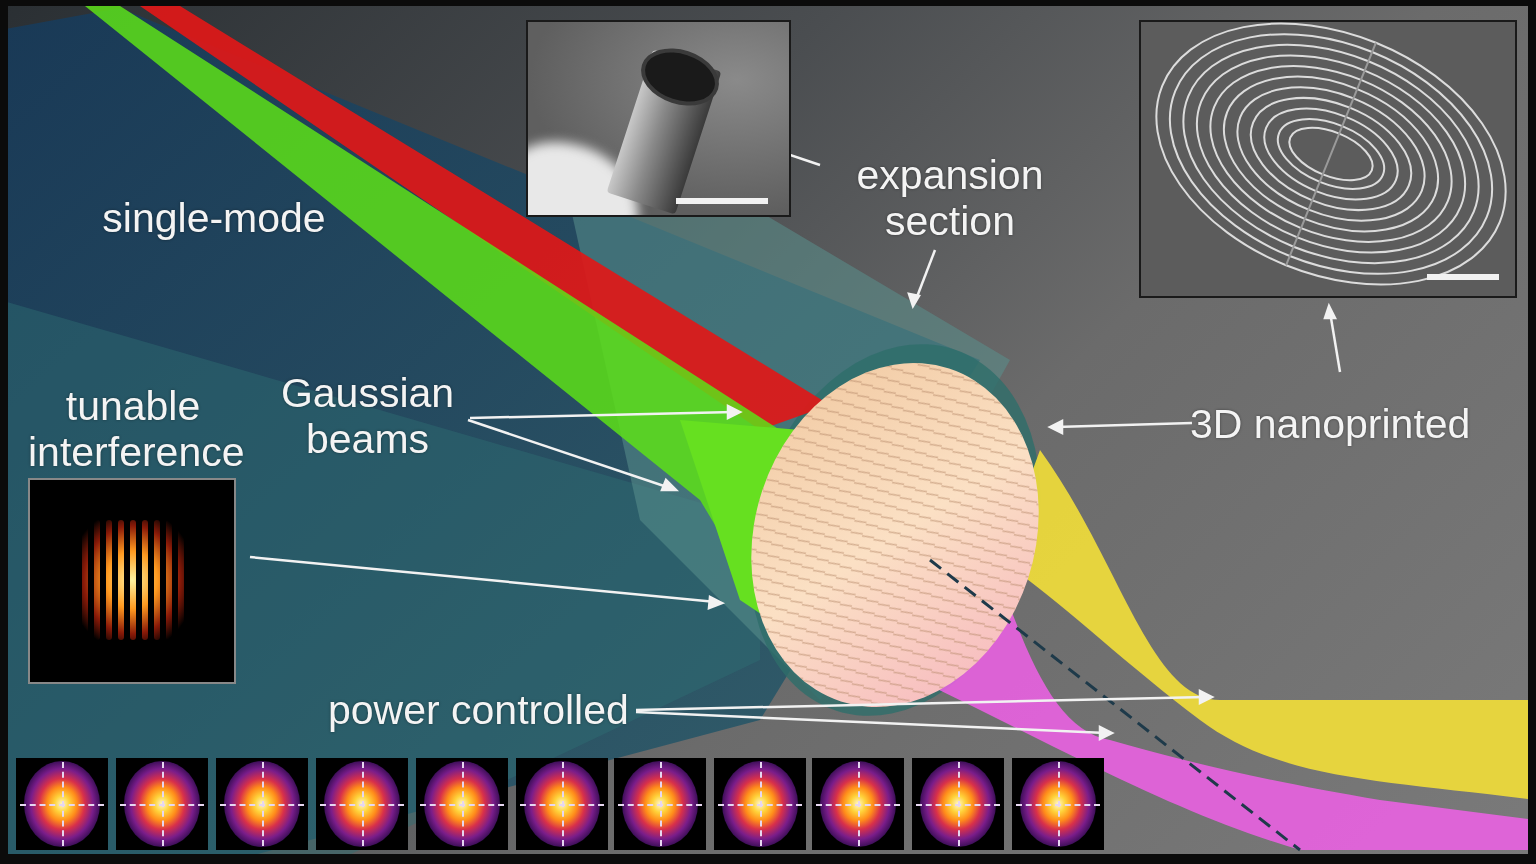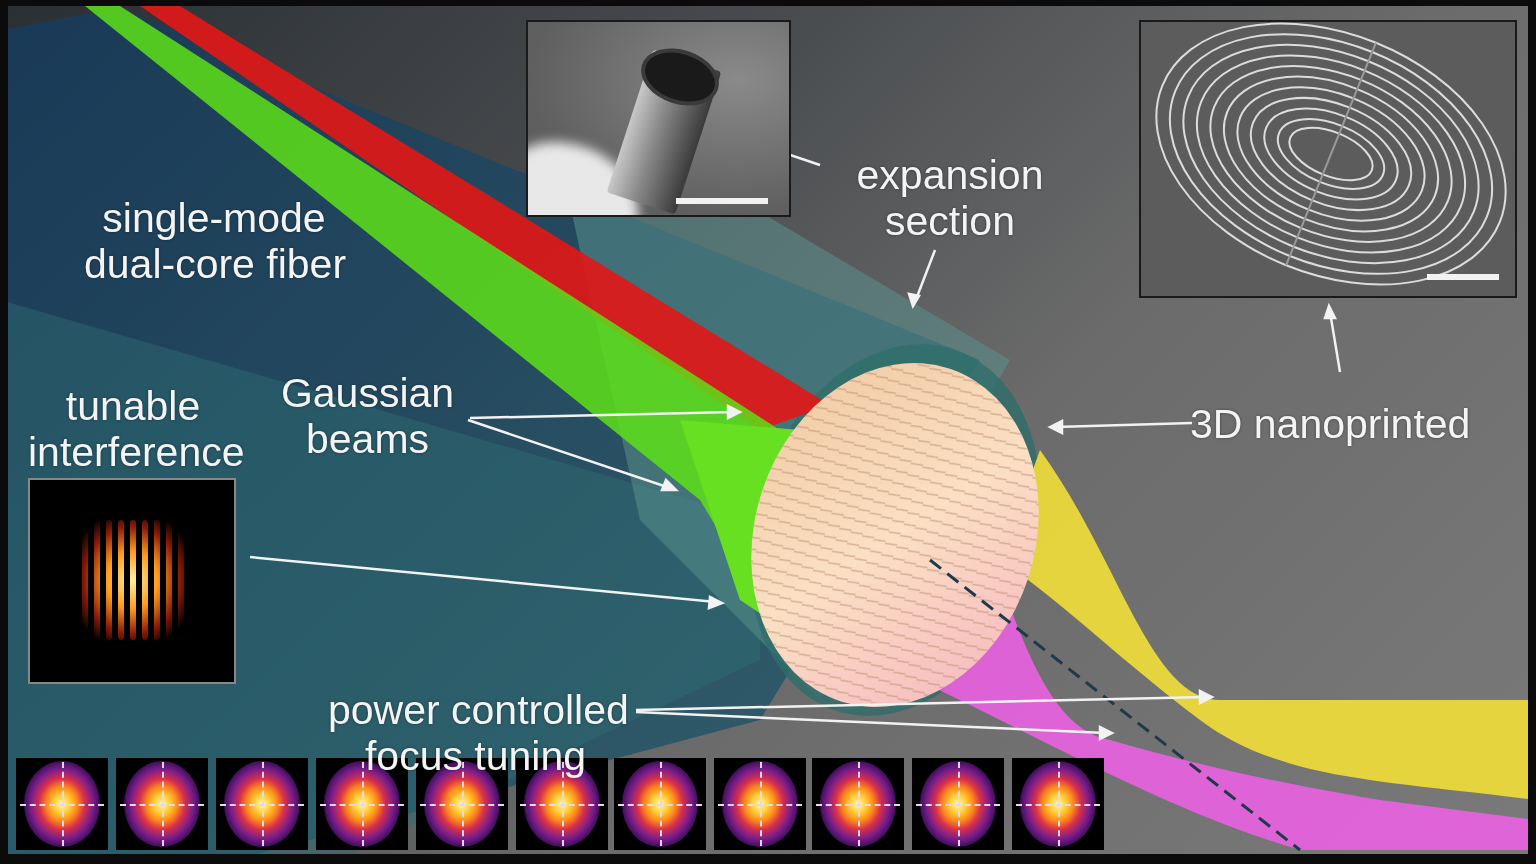--- a/index.html
+++ b/index.html
@@ -190,36 +190,34 @@
       </div>
     <div class="thumb" style="left:1012px">
         <div class="spot"></div>
         <div class="h"></div>
         <div class="v"></div>
       </div>
   </div>
 
   <div class="label" style="left:84px;top:195px;width:260px;">
     <div>single-mode</div>
-    <div>dual-core fiber</div>
   </div>
   <div class="label" style="left:280px;top:370px;width:175px;">
     <div>Gaussian</div>
     <div>beams</div>
   </div>
   <div class="label" style="left:28px;top:383px;width:210px;">
     <div>tunable</div>
     <div>interference</div>
   </div>
   <div class="label" style="left:855px;top:152px;width:190px;">
     <div>expansion</div>
     <div>section</div>
   </div>
   <div class="label" style="left:1190px;top:369px;width:275px;margin-top:32px;">
     <div>3D nanoprinted</div>
   </div>
   <div class="label" style="left:328px;top:687px;width:295px;">
     <div>power controlled</div>
-    <div>focus tuning</div>
   </div>
 
   <div id="frame"></div>
 </div>
 
 </body></html>

